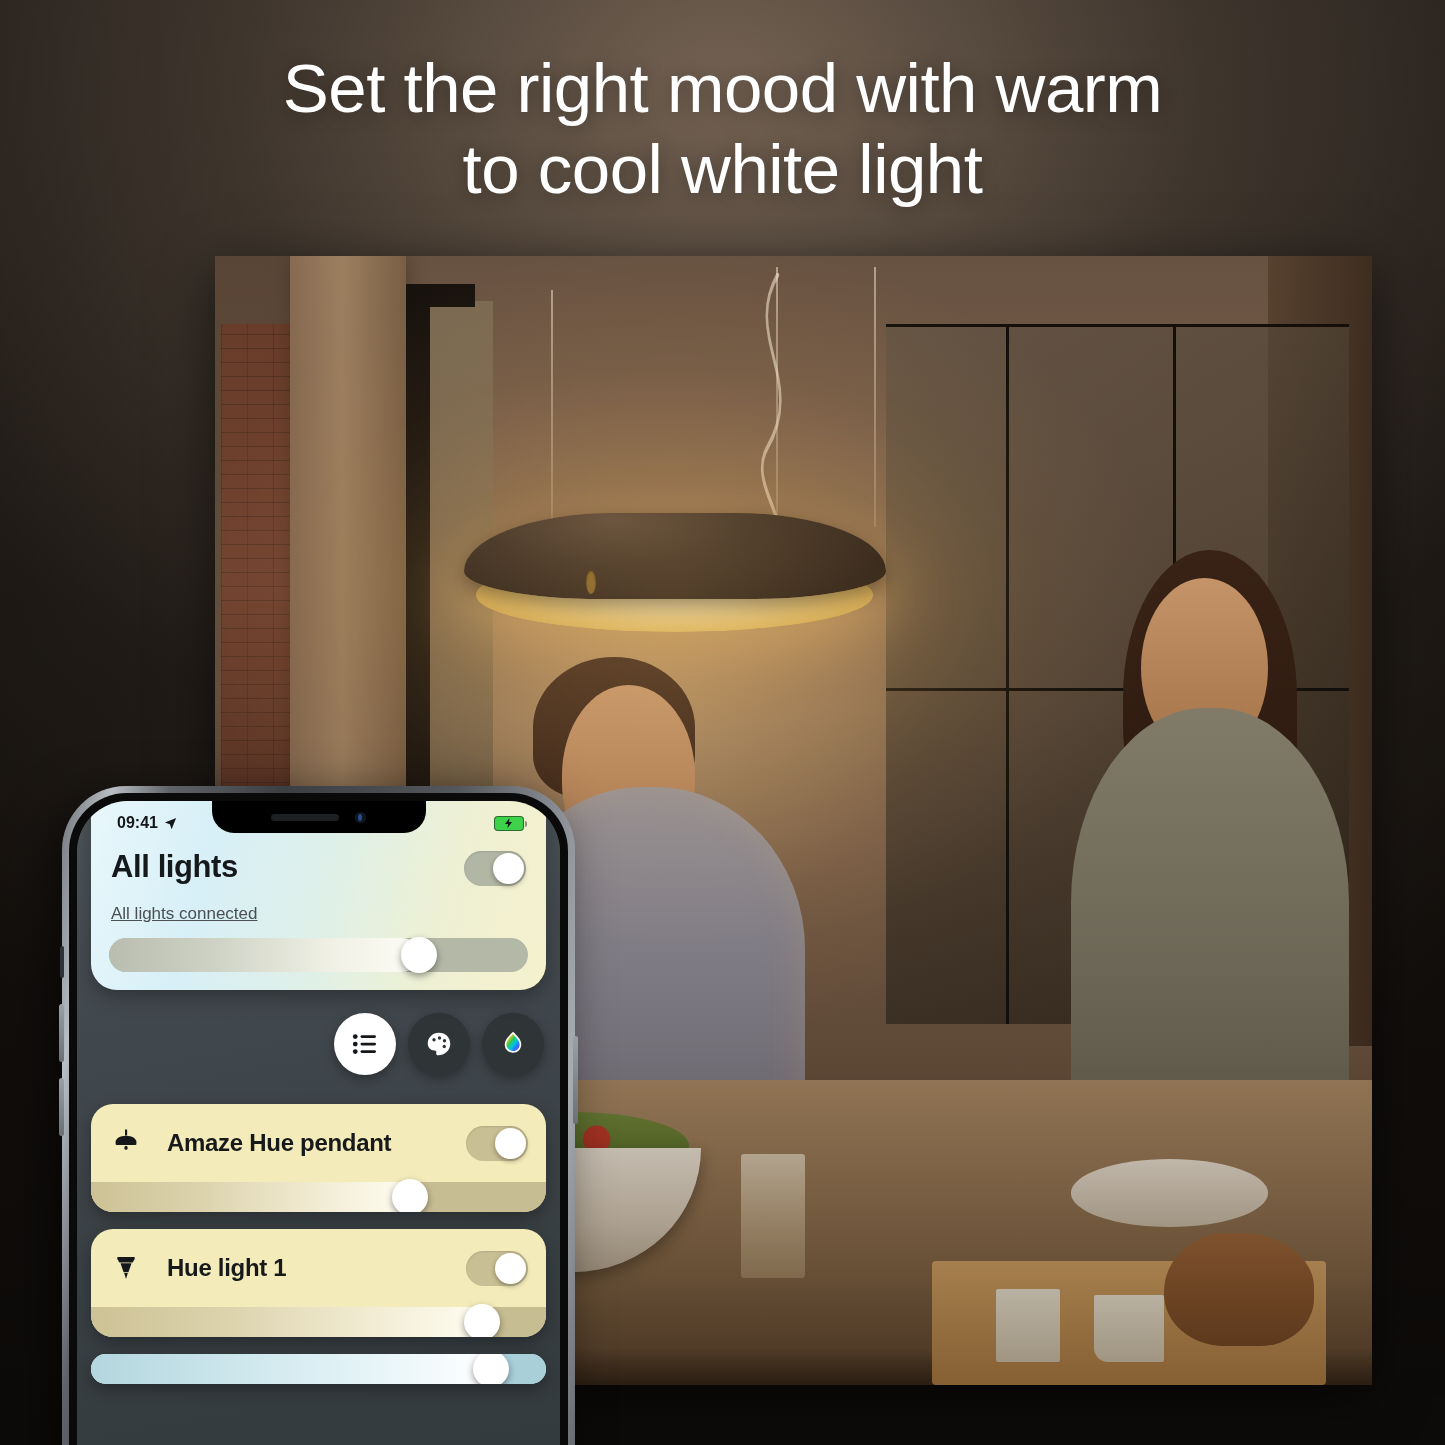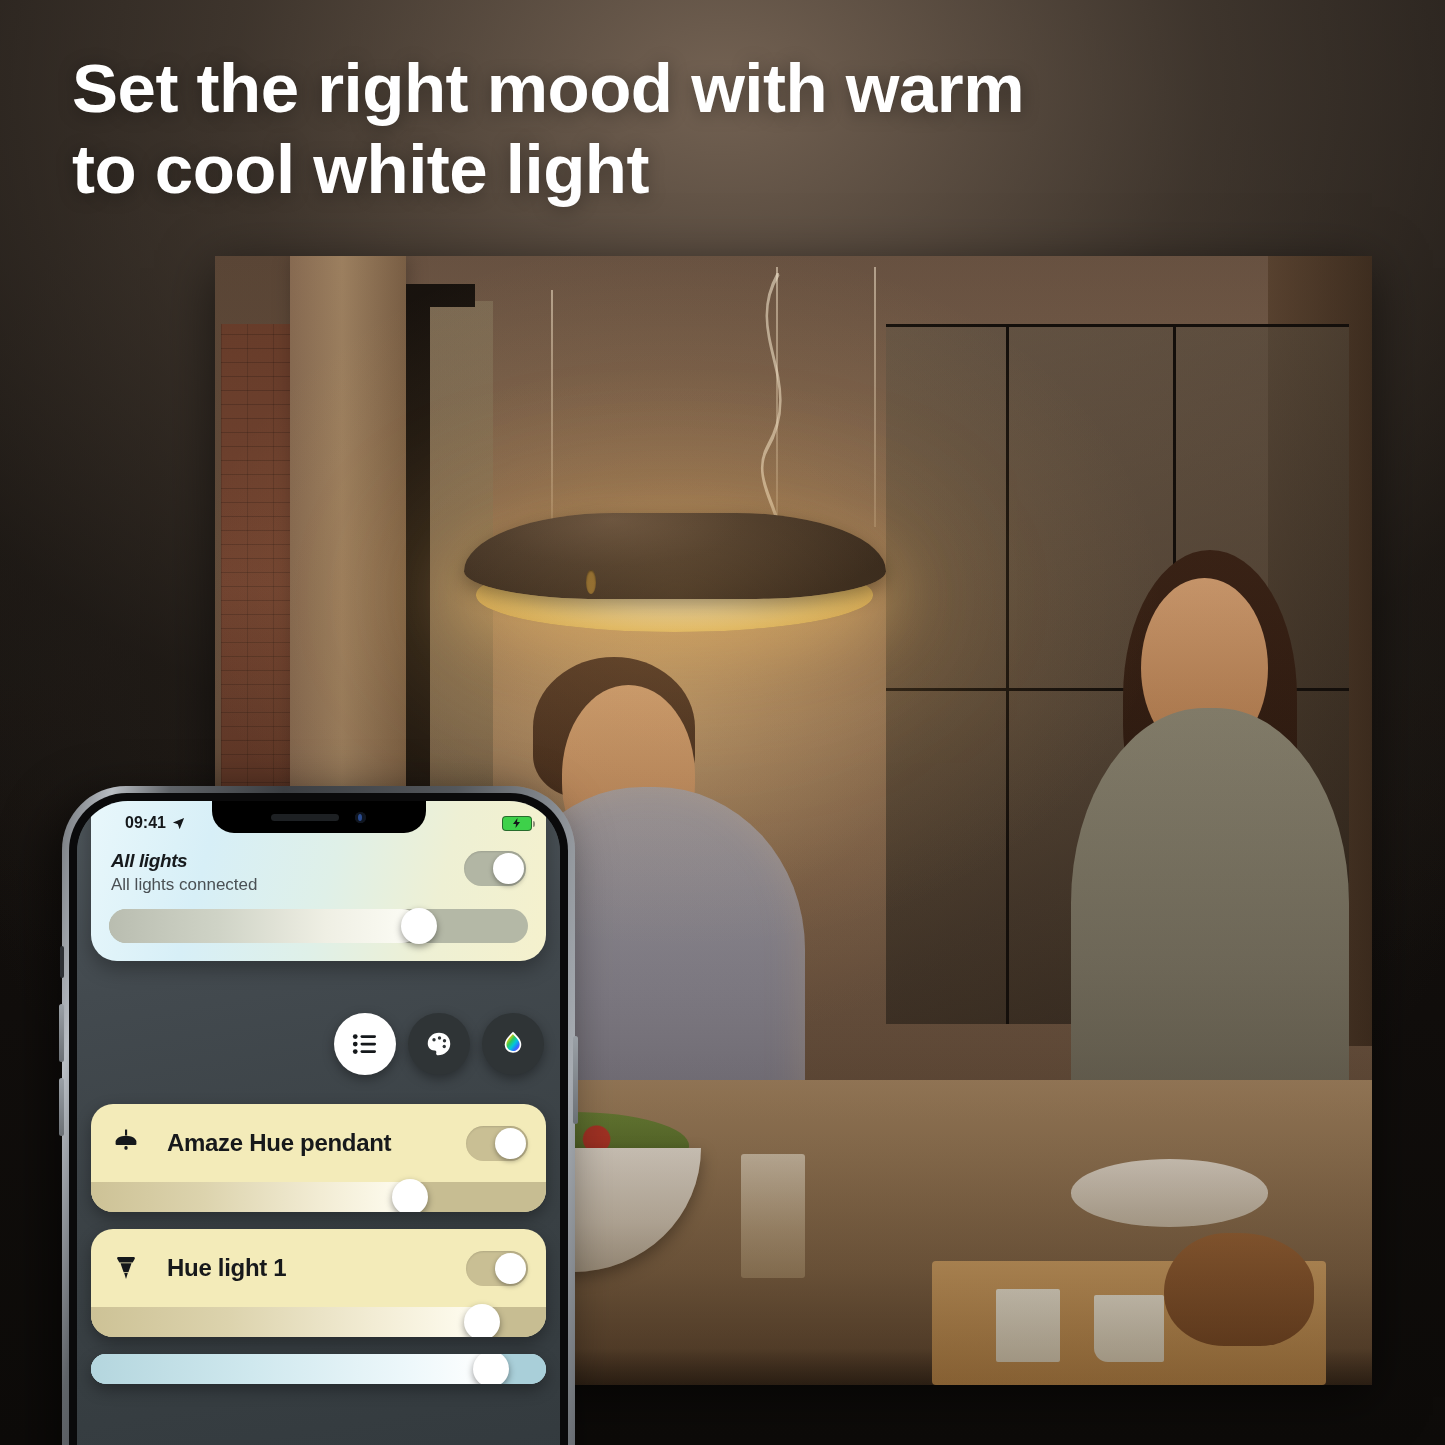--- a/index.html
+++ b/index.html
@@ -16,28 +16,29 @@
     background:
       radial-gradient(ellipse 120% 90% at 50% 6%, rgba(120,102,86,0.95) 0%, rgba(74,63,53,0.75) 28%, rgba(34,29,25,0.55) 55%, rgba(16,13,11,0.0) 78%),
       radial-gradient(ellipse 80% 70% at 50% 45%, rgba(90,76,62,0.35) 0%, rgba(20,17,14,0) 70%),
       linear-gradient(180deg,#1b1714 0%, #17130f 35%, #110e0c 70%, #0d0b09 100%);
     overflow:hidden;
   }
 
   
   .headline {
     position:absolute; left:0; right:0; top:48px;
+    text-align:center;
     color:#ffffff;
-    font-weight:700;
+    font-weight:400;
     font-size:69px;
     line-height:1.18;
     letter-spacing:-0.5px;
     font-stretch:condensed;
     text-shadow:0 2px 18px rgba(0,0,0,0.35);
-    padding:0 72px;
+    padding:0 100px;
   }
   .headline span { display:block; }
 
   
   .photo {
     position:absolute;
     left:215px; top:256px; width:1157px; height:1129px;
     overflow:hidden;
     background:#2a1d15;
     box-shadow:0 12px 50px rgba(0,0,0,0.55);
@@ -266,21 +267,21 @@
     border-radius:0 0 22px 22px;
     z-index:6;
     display:flex; align-items:center; justify-content:center; gap:16px;
   }
   .speaker { width:68px; height:7px; border-radius:4px; background:#1d2023; }
   .frontcam { width:11px; height:11px; border-radius:50%; background:#0d1522; box-shadow:inset 0 0 0 2px #11161f; position:relative; }
   .frontcam::after{ content:""; position:absolute; left:3px; top:2px; width:4px; height:7px; border-radius:50%; background:#2a4b8f; }
 
   
   .statusbar {
-    position:absolute; left:8px; top:0; width:100%; height:38px;
+    position:absolute; left:0; top:0; width:100%; height:38px;
     display:flex; align-items:center; justify-content:space-between;
     padding:6px 22px 0 26px;
     z-index:7;
     font-size:16px; font-weight:700; color:#15181b;
   }
   .status-left { display:flex; align-items:center; gap:5px; }
   .loc-arrow { display:inline-block; }
   .battery {
     width:30px; height:15px; border-radius:4px;
     border:1.6px solid rgba(20,25,20,0.55);
@@ -299,22 +300,22 @@
     padding:40px 0 18px 0;
     border-radius:0 0 26px 26px;
     background:linear-gradient(105deg,#e8f7fb 0%, #d7eff7 26%, #dff0e8 52%, #eef0d4 75%, #f5f1cd 100%);
     box-shadow:0 8px 20px rgba(0,0,0,0.30);
     z-index:5;
   }
   .all-row {
     display:flex; align-items:flex-start; justify-content:space-between;
     padding:10px 20px 0 20px;
   }
-  .all-title { font-size:19px; font-weight:700; color:#16191c; letter-spacing:-0.4px; line-height:1.05;font-style:italic; }
-  .all-sub { font-size:17px; color:#4a5054; margin-top:4px; }
+  .all-title { font-size:31px; font-weight:700; color:#16191c; letter-spacing:-0.4px; line-height:1.05; }
+  .all-sub { font-size:17px; color:#4a5054; margin-top:20px;text-decoration:underline; }
 
   .toggle {
     width:62px; height:35px; border-radius:20px;
     background:#b2b6a4;
     position:relative; flex:0 0 auto;
     box-shadow:inset 0 1px 2px rgba(0,0,0,0.12);
   }
   .toggle .knob {
     position:absolute; right:2px; top:2px; width:31px; height:31px;
     border-radius:50%; background:#fff;

